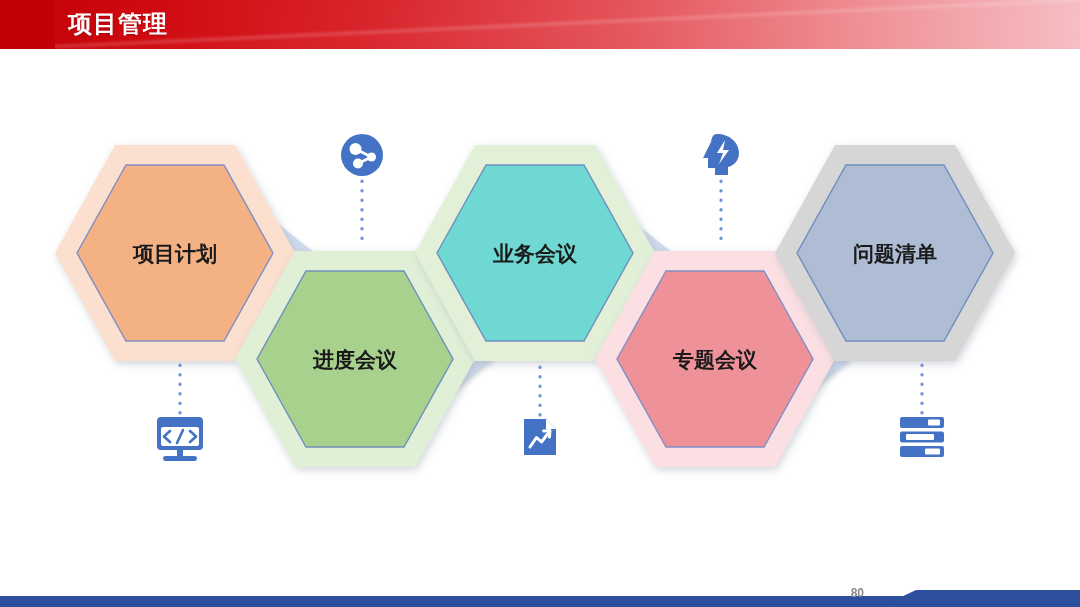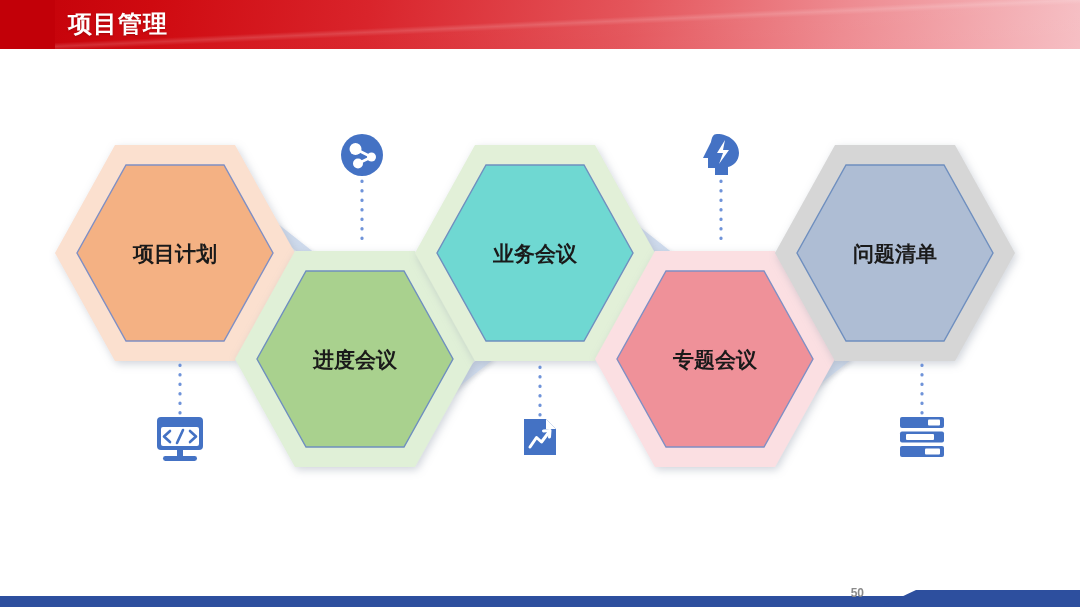--- a/index.html
+++ b/index.html
@@ -159,15 +159,15 @@
       </g>
     </svg>
   </div>
 
   <div class="footer-bar"></div>
   <div class="footer-wedge">
     <svg width="200" height="22" viewBox="0 0 200 22" xmlns="http://www.w3.org/2000/svg">
       <polygon points="0,22 36,5 200,5 200,22" fill="#2d4f9e"></polygon>
     </svg>
   </div>
-  <div class="page-num">50</div>
+  <div class="page-num">80</div>
 
 </div>
 
 </body></html>

